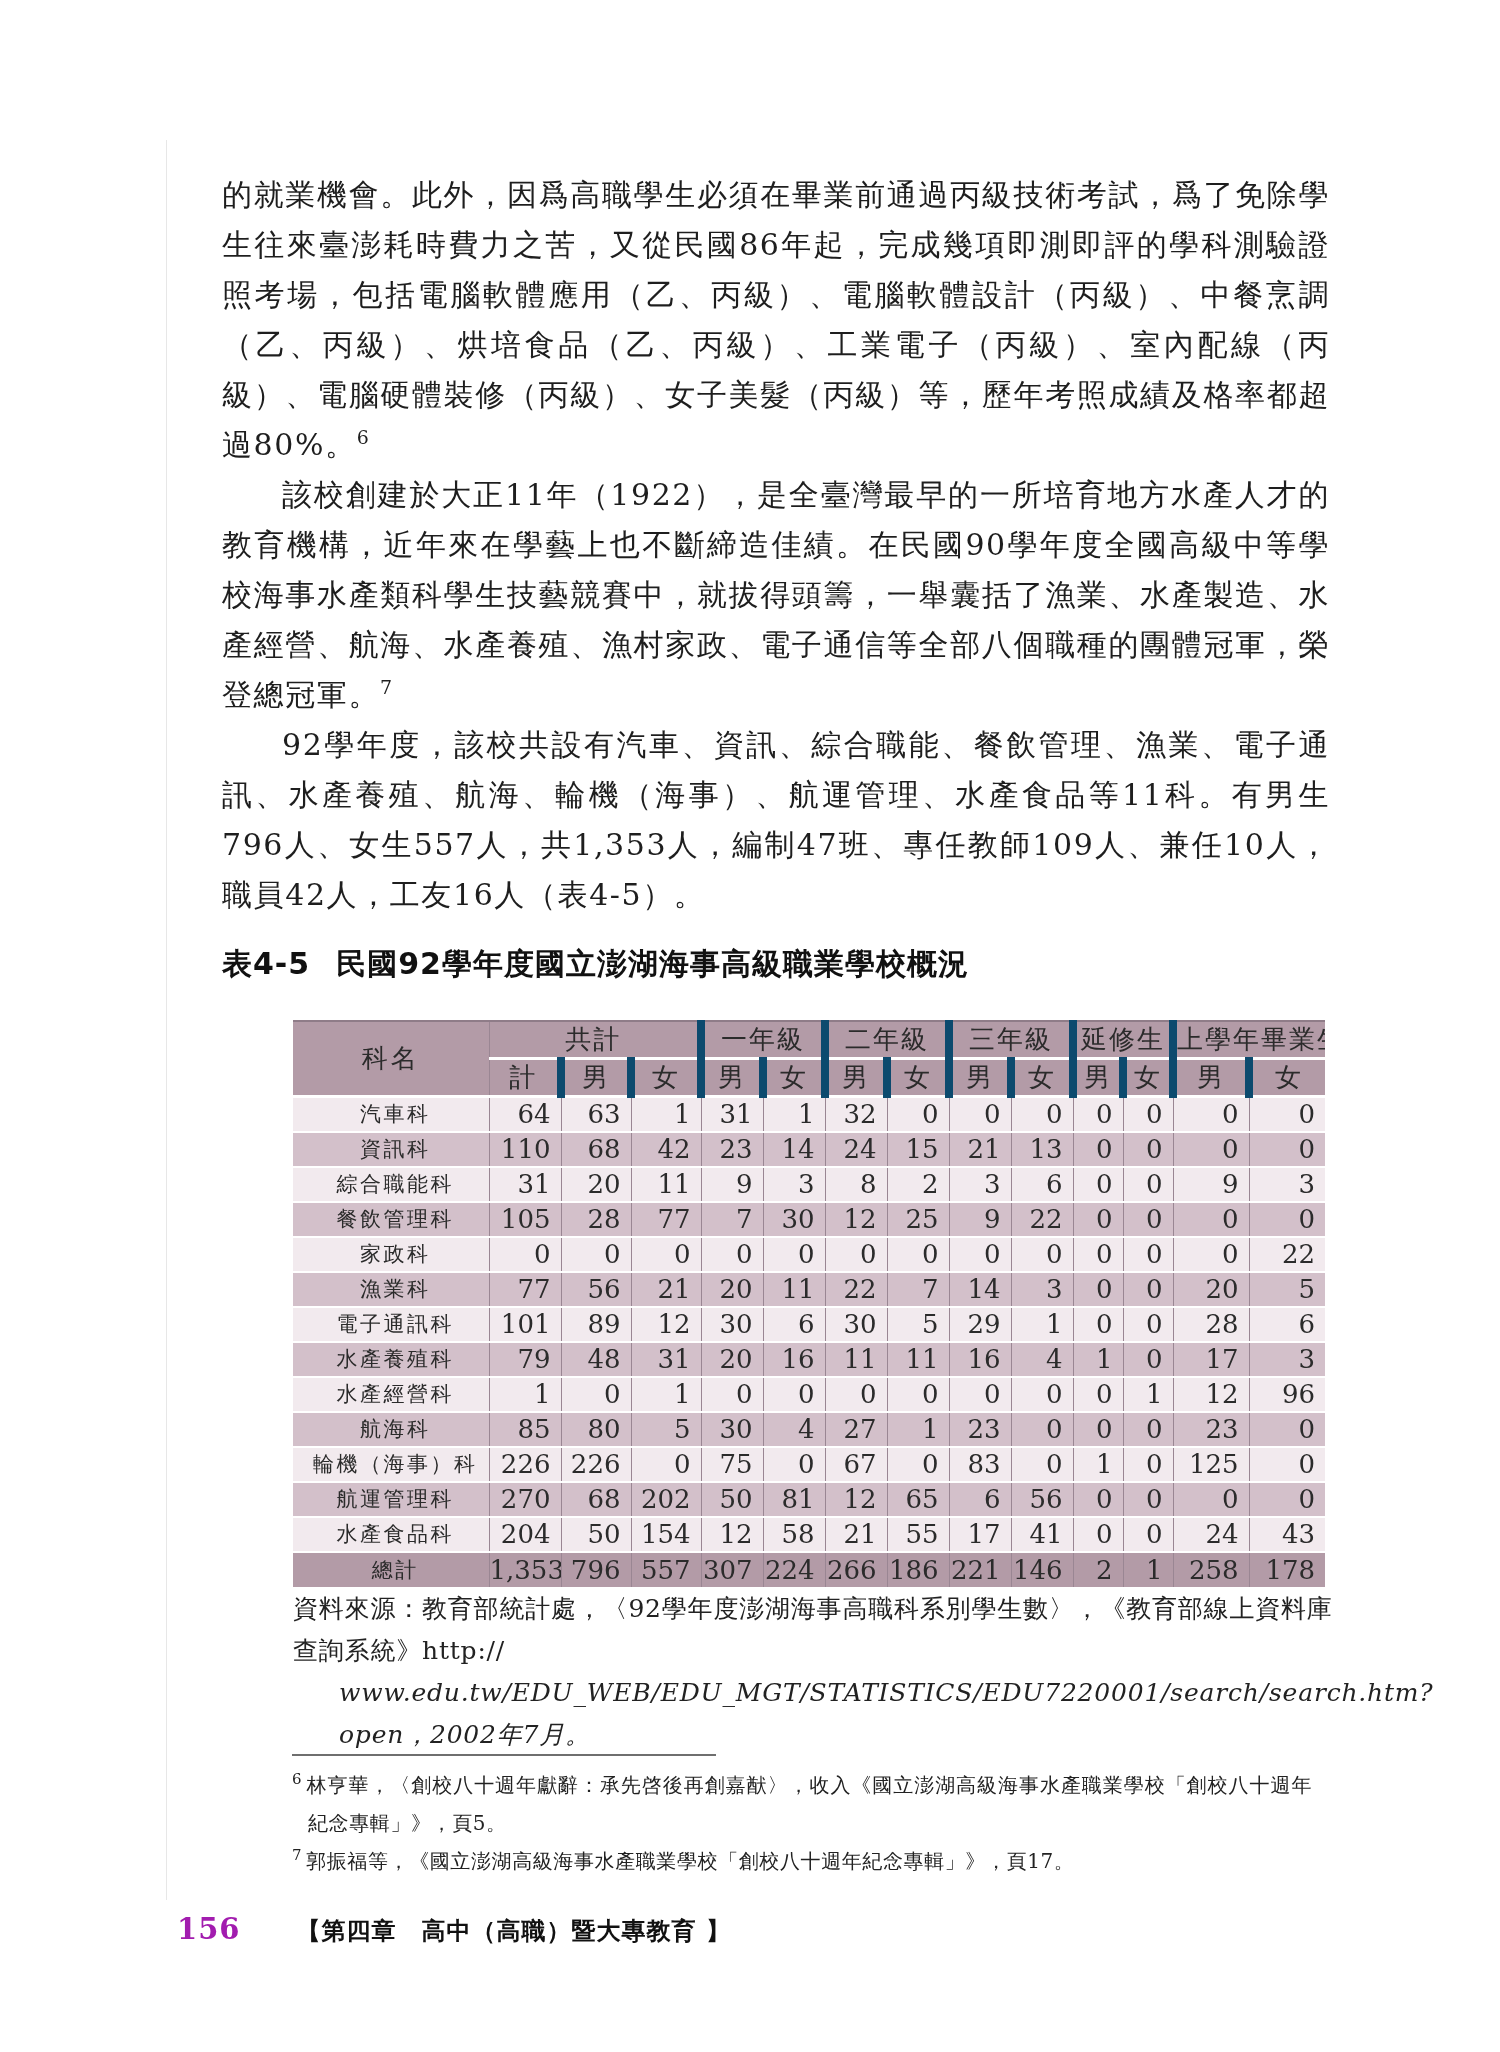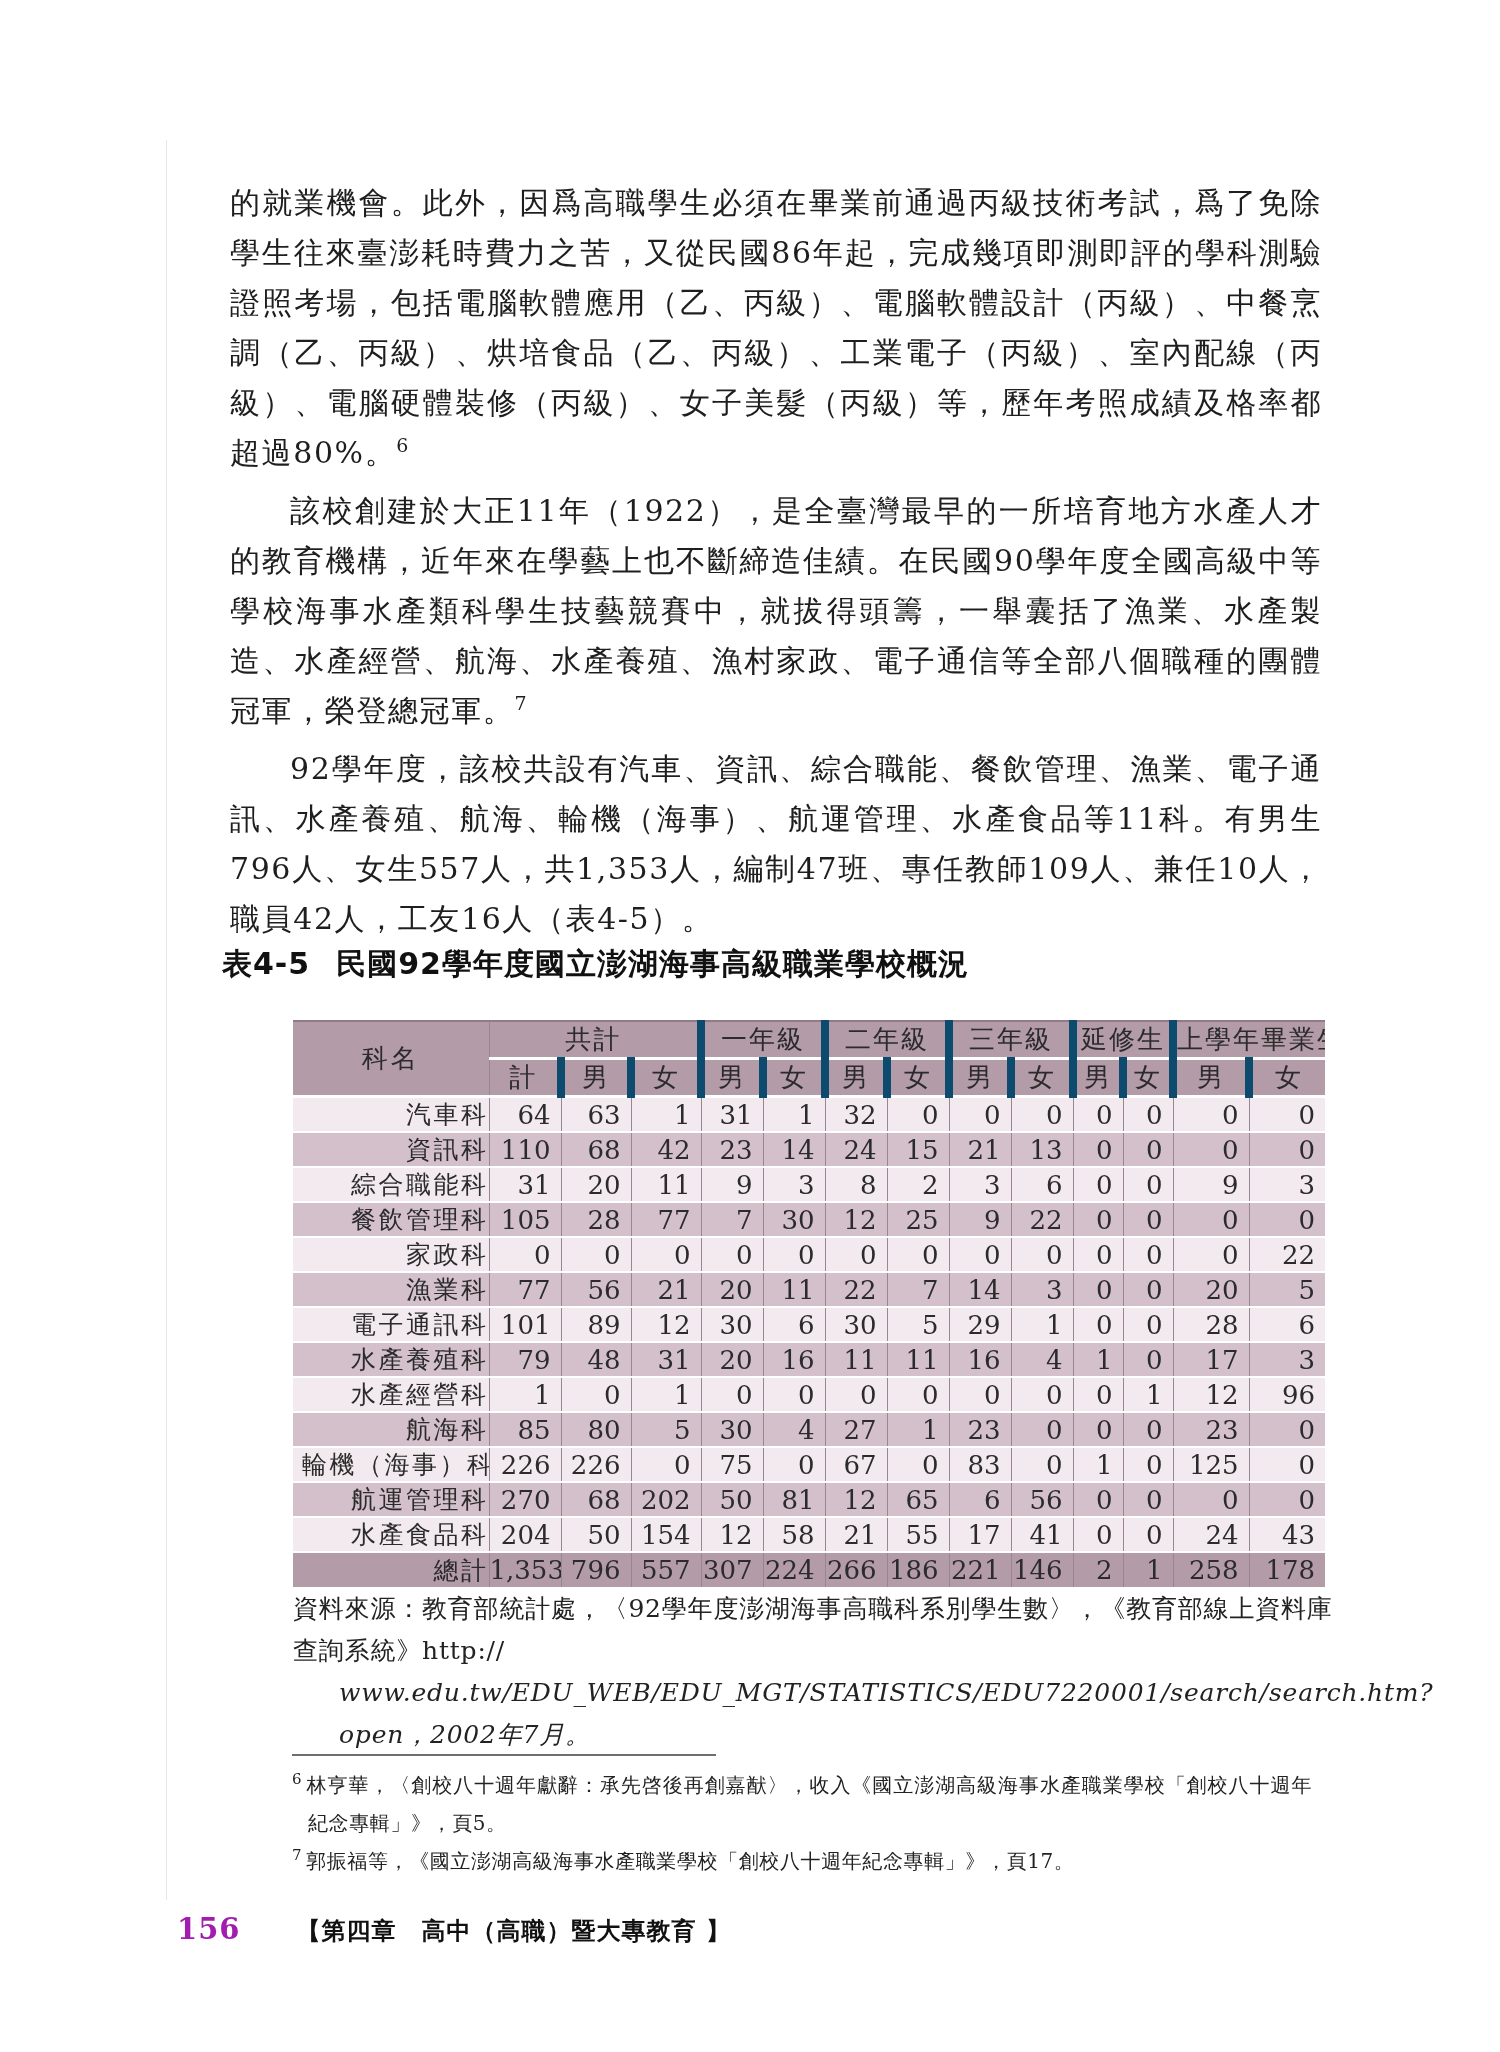--- a/index.html
+++ b/index.html
@@ -22,21 +22,21 @@
   .text-block {
     position: absolute;
     left: 222px; top: 170px;
     width: 1108px;
     font-size: 30px;
     line-height: 50px;
     letter-spacing: 1.6px;
     text-align: justify;
     color: #1e1e1e;
   }
-  .para { margin: 8px; }
+  .para { margin: 0; }
   .para.indent { text-indent: 2em; }
   .para sup {
     font-size: 19px;
     letter-spacing: 0;
     vertical-align: super;
     line-height: 0;
   }
   
   .table-title {
     position: absolute;
@@ -80,24 +80,24 @@
     letter-spacing: 3px;
   }
   .stats-table tbody td {
     height: 35px;
     border-right: 1px solid var(--grid);
     border-bottom: 2px solid #ffffff;
   }
   .stats-table tbody td:last-child { border-right: none; }
   .stats-table tbody tr:last-child td { border-bottom: none; }
   .stats-table td.subject {
-    text-align: right;
+    text-align: center;
     padding-left: 9px;
     letter-spacing: 2.5px;
-    font-size: 25px;
+    font-size: 21px;
   }
   .stats-table td.num {
     text-align: right;
     padding-right: 10px;
   }
   .row-light td { background: var(--row-light); }
   .row-dark td { background: var(--row-dark); }
   .row-total td { background: var(--total-bg); }
   
   .source {

